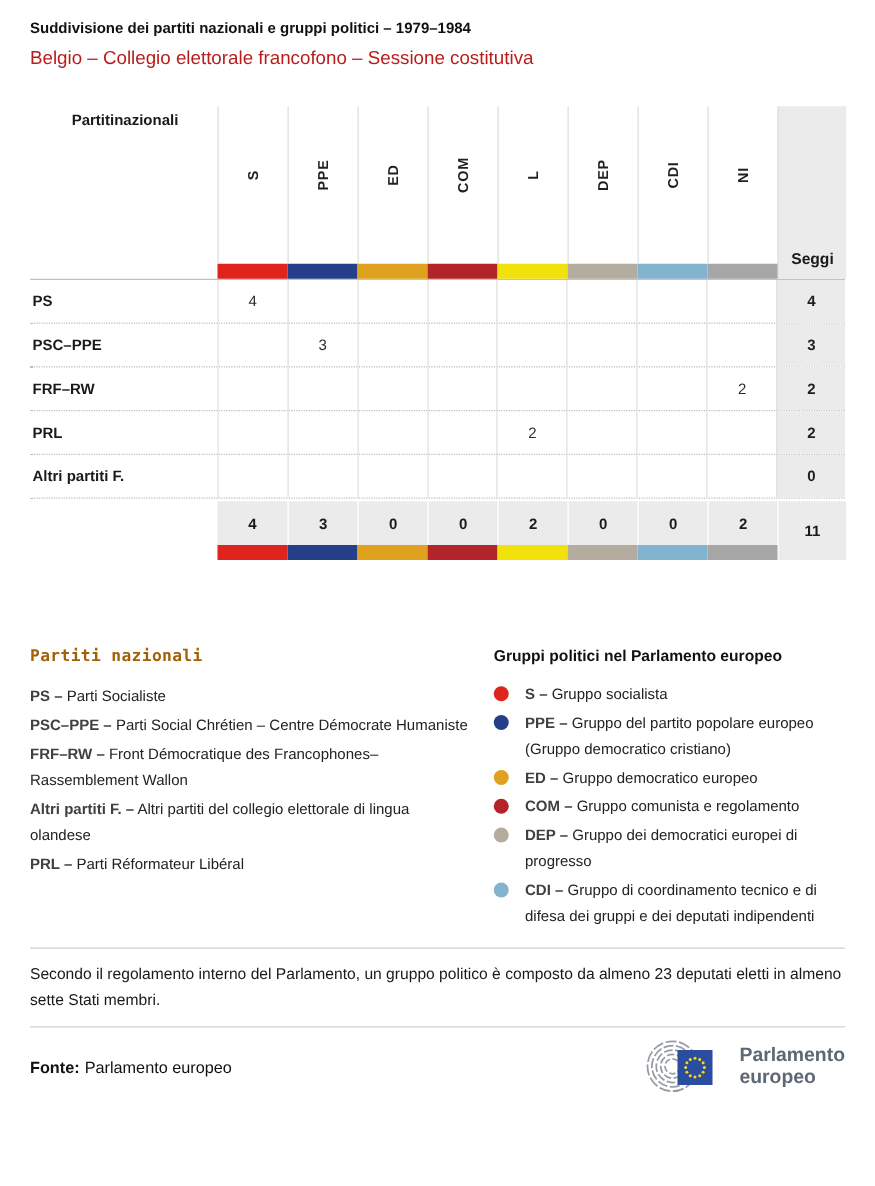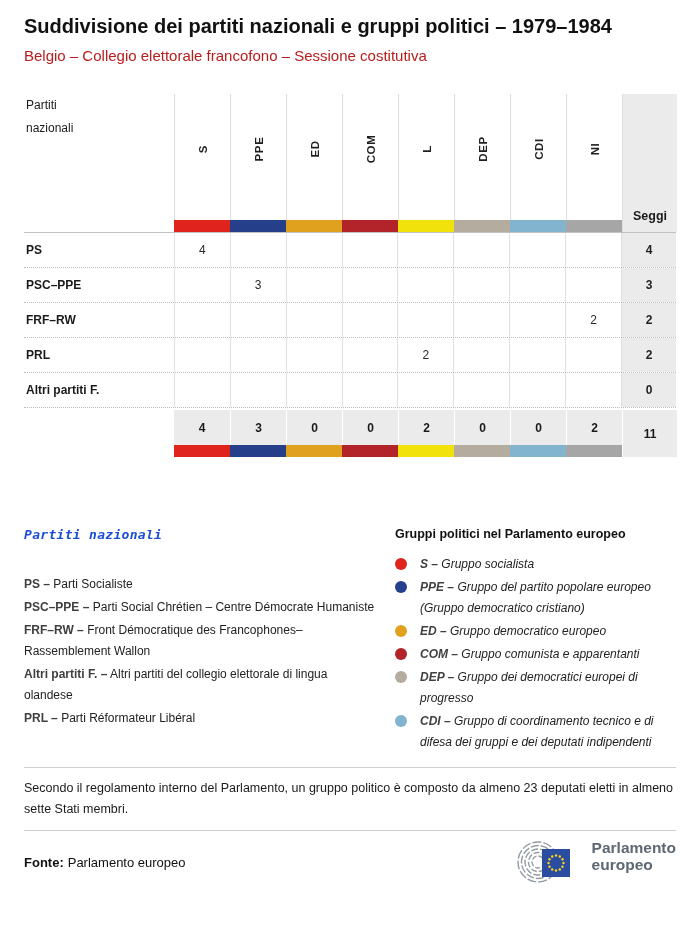--- a/index.html
+++ b/index.html
@@ -3,34 +3,34 @@
 <meta charset="utf-8">
 <style>
   * { box-sizing: border-box; }
   html,body { margin:0; padding:0; background:#fff; }
   body {
     width:700px; height:949px; overflow:hidden;
     font-family:"Liberation Sans", sans-serif; color:#1a1a1a;
   }
   .page { width:700px; height:949px; padding:15px 24px 0; }
 
-  .title { font-size:20px; font-weight:bold; color:#111; }
+  .title { font-size:12px; font-weight:bold; color:#111; }
   .subtitle { font-size:15px; margin-top:9px; color:#b91c1c; }
 
   
   .tbl { margin-top:30px; }
   .thead {
     display:grid;
     grid-template-columns:150px repeat(8,56px) 55px;
     grid-template-rows:126px 12px;
   }
   .corner {
     grid-column:1; grid-row:1 / 3;
-    display:flex; flex-direction:column; justify-content:flex-start;
-    padding:0 0 13px 2px; font-weight:normal; font-size:12px; line-height:23px;
+    display:flex; flex-direction:row; justify-content:center;
+    padding:0 0 13px 2px; font-weight:bold; font-size:12px; line-height:23px;
   }
   .ghead { grid-row:1; position:relative; border-left:1px solid #dedede; }
   .ghead .v {
     position:absolute; left:50%; top:44%;
     transform:translate(-50%,-50%) rotate(-90deg);
     font-weight:bold; font-size:11.5px; letter-spacing:0.6px; color:#1f1f1f;
     white-space:nowrap;
   }
   .gbar { grid-row:2; }
   .seggi-head {
@@ -69,38 +69,38 @@
     grid-column:10; grid-row:1 / 3; background:#ebebeb; border-left:1px solid #fff;
     display:flex; align-items:center; justify-content:center;
     font-weight:bold; font-size:12px;
   }
   .tbar { grid-row:2; }
 
   
   .legends { display:flex; margin-top:70px; }
   .lg-left { width:352px; margin-right:19px; flex:0 0 352px; }
   .lg-left h3 {
-    margin:0 0 32px; font-family:"DejaVu Sans Mono","Liberation Mono",monospace;
-    font-size:13px; font-weight:bold; letter-spacing:0.3px; color:#1d4ed8;font-style:italic;
+    margin:0 0 14px; font-family:"DejaVu Sans Mono","Liberation Mono",monospace;
+    font-size:13px; font-weight:bold; letter-spacing:0.3px; color:#a16207;
   }
   .lg-item { font-size:12px; line-height:21px; margin-bottom:2px; color:#222; }
   .lg-item b, .lg-gitem b { color:#404040; }
   .lg-right { flex:1; }
   .lg-right h3 { margin:0 0 13px; font-size:12.5px; font-weight:bold; color:#111; }
   .lg-gitem { display:flex; font-size:12px; line-height:21px; margin-bottom:2px; color:#222; }
   .dot { width:12px; height:12px; border-radius:50%; margin:4px 13px 0 0; flex:0 0 12px; }
-  .lg-gitem .txt { flex:1; max-width:257px;font-style:italic; }
+  .lg-gitem .txt { flex:1; max-width:257px; }
 
   
   .rule { border:none; border-top:1px solid #cfcfcf; margin:12px 0 0; }
   .note { font-size:12.5px; line-height:21px; margin:10px 0; color:#1a1a1a; }
   .footer { display:flex; justify-content:space-between; align-items:center; margin-top:8px; }
   .source { font-size:13px; color:#111; }
   .source b { margin-right:4px; }
-  .logo { display:flex; align-items:flex-start; }
+  .logo { display:flex; align-items:center; }
   .logo-text {
     font-size:15.5px; font-weight:bold; color:#5d6873; line-height:17px; margin-left:9px;
   }
 </style>
 </head>
 <body>
 
 <div class="page">
 
   <div class="title">Suddivisione dei partiti nazionali e gruppi politici – 1979–1984</div>
@@ -251,21 +251,21 @@
       <div class="lg-gitem">
           <span class="dot" style="background: rgb(38, 63, 138);"></span>
           <span class="txt"><b>PPE –</b> <span>Gruppo del partito popolare europeo (Gruppo democratico cristiano)</span></span>
         </div>
       <div class="lg-gitem">
           <span class="dot" style="background: rgb(224, 162, 30);"></span>
           <span class="txt"><b>ED –</b> <span>Gruppo democratico europeo</span></span>
         </div>
       <div class="lg-gitem">
           <span class="dot" style="background: rgb(178, 35, 42);"></span>
-          <span class="txt"><b>COM –</b> <span>Gruppo comunista e apparentanti</span></span>
+          <span class="txt"><b>COM –</b> <span>Gruppo comunista e regolamento</span></span>
         </div>
       <div class="lg-gitem">
           <span class="dot" style="background: rgb(180, 173, 159);"></span>
           <span class="txt"><b>DEP –</b> <span>Gruppo dei democratici europei di progresso</span></span>
         </div>
       <div class="lg-gitem">
           <span class="dot" style="background: rgb(130, 179, 207);"></span>
           <span class="txt"><b>CDI –</b> <span>Gruppo di coordinamento tecnico e di difesa dei gruppi e dei deputati indipendenti</span></span>
         </div>
     </div>

